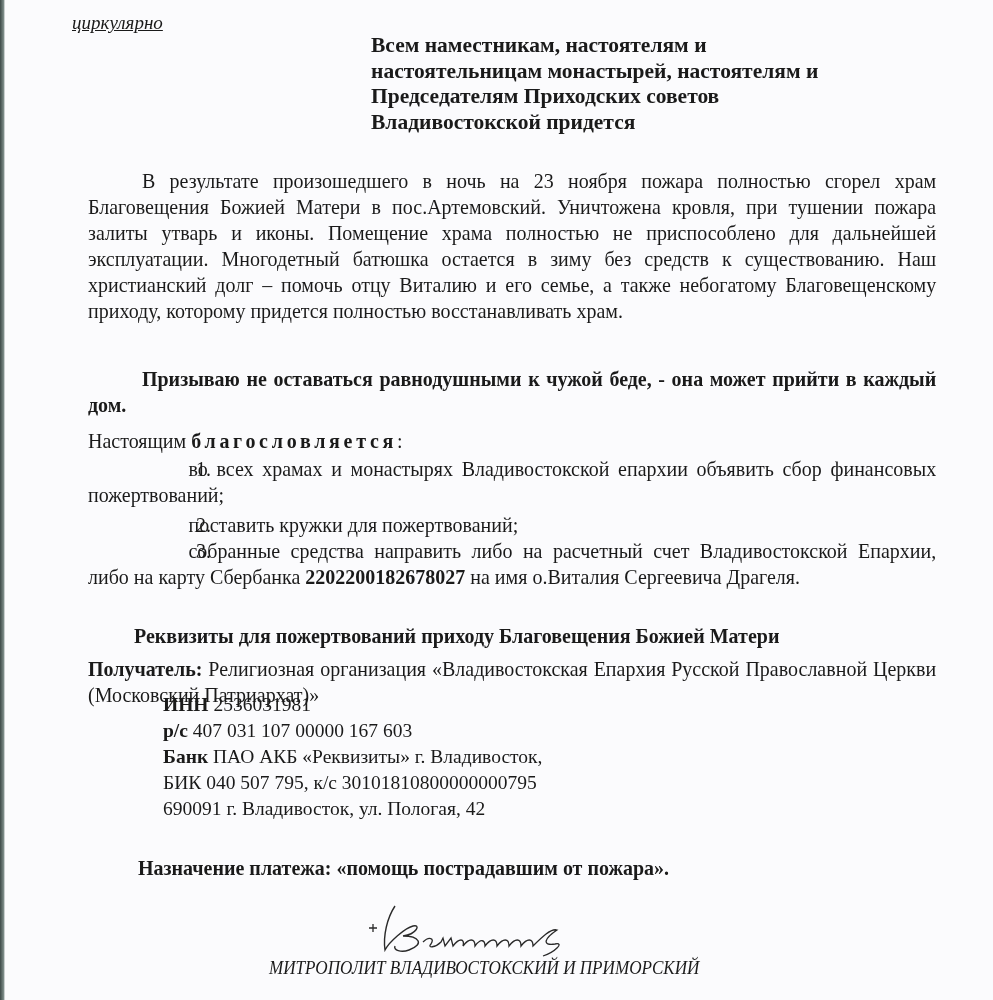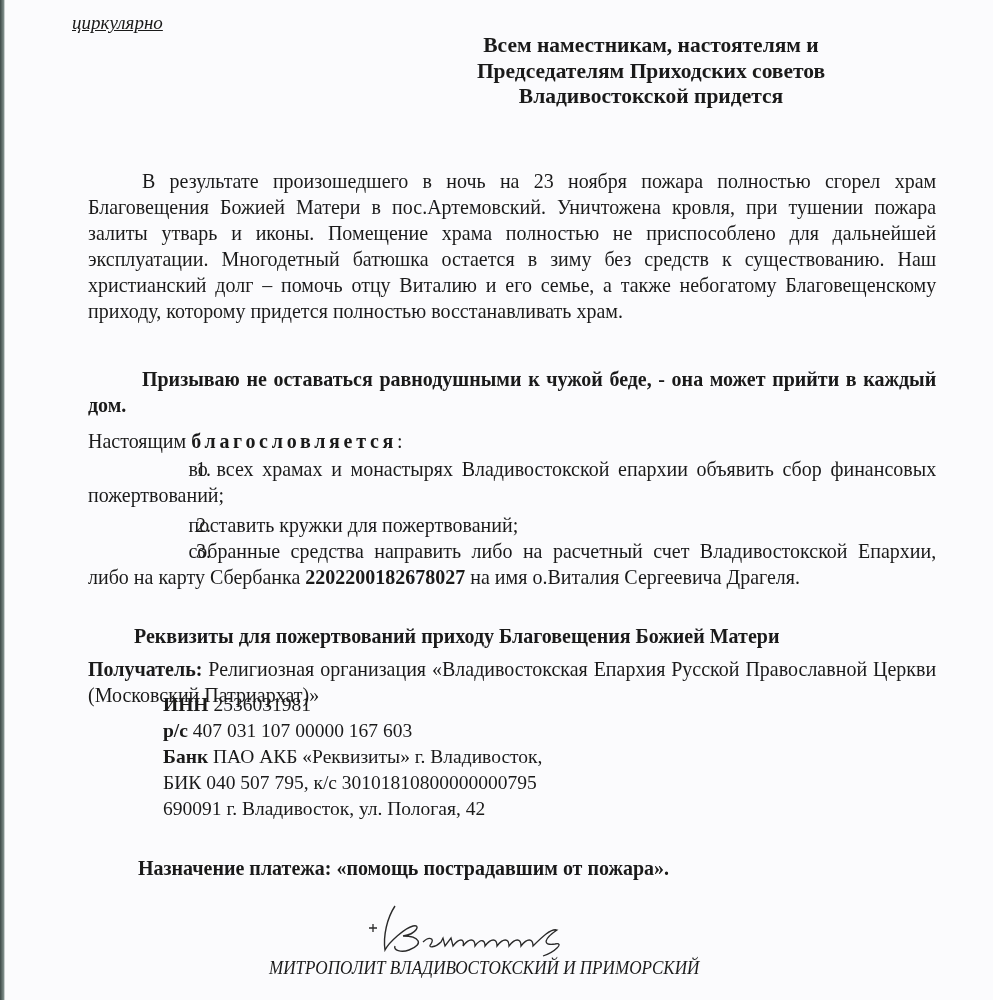--- a/index.html
+++ b/index.html
@@ -13,21 +13,21 @@
   .edge {
     position: absolute; left: 0; top: 0; width: 5px; height: 1000px;
     background: linear-gradient(to right, #3d4a47, #7b8a86 70%, #f2f3f4);
   }
   .circ {
     position: absolute; left: 72px; top: 12px;
     font-style: italic; font-size: 19px; text-decoration: underline; text-align: right;
   }
   .addressee {
     position: absolute; right: 62px; top: 33px; width: 560px;
-    text-align: center; font-weight: bold; font-size: 21.5px; line-height: 25.5px;
+    text-align: left; font-weight: bold; font-size: 21.5px; line-height: 25.5px;
   }
   .para {
     position: absolute; left: 88px; width: 848px;
     font-size: 21.5px; line-height: 26px; text-align: justify;
     font-family: "Liberation Serif", serif;
     transform: scaleX(0.93); transform-origin: left top;
     width: 912px;
   }
   .p1 { top: 168px; }
   .indent { text-indent: 58px; }
@@ -66,20 +66,21 @@
 </style>
 </head>
 <body>
 
 <div class="edge"></div>
 
 <div class="circ">циркулярно</div>
 
 <div class="addressee">
   <div>Всем наместникам, настоятелям и</div>
+  <div>настоятельницам монастырей,  настоятелям и</div>
   <div>Председателям Приходских  советов</div>
   <div>Владивостокской   придется</div>
 </div>
 
 <div class="para p1 indent">В результате произошедшего в ночь на 23 ноября пожара полностью сгорел храм  Благовещения Божией Матери в пос.Артемовский. Уничтожена кровля, при тушении пожара залиты утварь и иконы. Помещение храма полностью не приспособлено для дальнейшей эксплуатации.  Многодетный батюшка остается в зиму без средств к существованию. Наш христианский долг – помочь отцу Виталию и его семье, а также небогатому Благовещенскому приходу, которому придется полностью восстанавливать храм.</div>
 
 <div class="para p2 indent">Призываю не оставаться равнодушными к чужой беде, - она  может прийти в каждый дом.</div>
 
 <div class="para blessing">
   <span>Настоящим </span><span class="spaced">благословляется</span><span>:</span>

